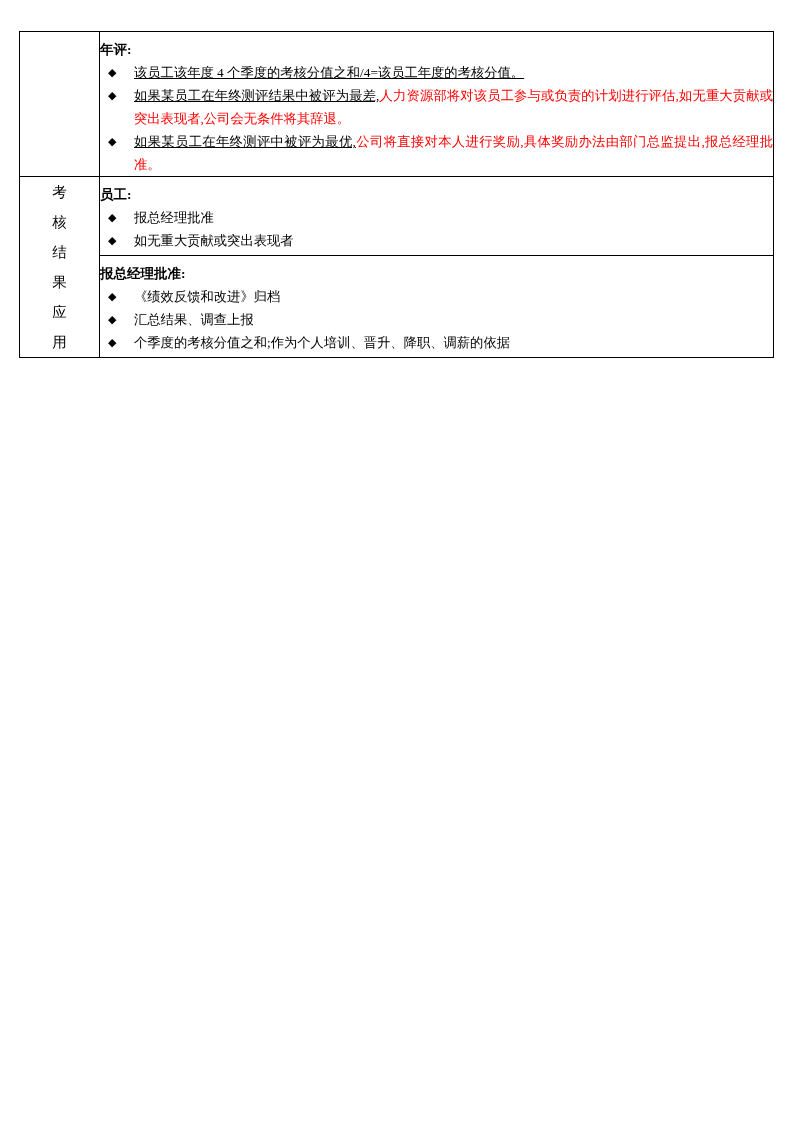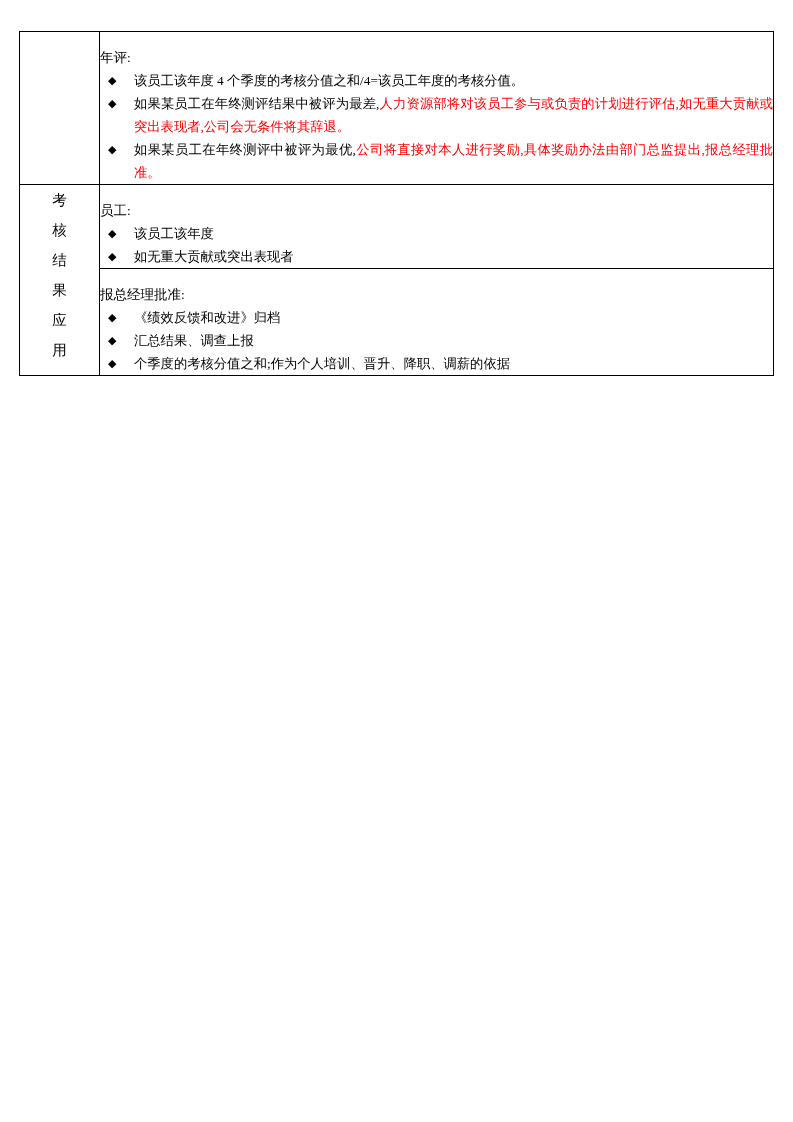--- a/index.html
+++ b/index.html
@@ -48,23 +48,23 @@
     font-family: "Liberation Serif", "DejaVu Serif", serif;
   }
   .label-vertical span {
     display: block;
   }
   .content-cell {
     padding: 7px 8px 8px 10px;
   }
   .section-title {
     font-size: 13.5px;
-    font-weight: normal;
+    font-weight: bold;
     line-height: 20px;
-    margin: 16px 0 1px 0;
+    margin: 8px 0 1px 0;
     font-family: "Liberation Serif", "DejaVu Serif", serif;
   }
   ul.bullets {
     list-style: none;
     margin: 0;
     padding: 0;
   }
   ul.bullets li {
     position: relative;
     padding-left: 34px;
@@ -78,20 +78,21 @@
     left: 8px;
     top: 0;
     font-size: 11px;
     line-height: 23px;
   }
   .red {
     color: #ff0000;
   }
   .blk {
     color: #000000;
+    text-decoration: underline;
   }
 </style>
 </head>
 <body>
 
 <div class="page">
 
   <table class="doc-table">
     <colgroup>
       <col style="width:80px">
@@ -127,21 +128,21 @@
             <span>果</span>
             <span>应</span>
             <span>用</span>
           </div>
         </td>
         <td class="content-cell">
           <div class="section-title">员工:</div>
           <ul class="bullets">
             <li>
               <span class="bullet-mark">◆</span>
-              <span>该员工该年度</span>
+              <span>报总经理批准</span>
             </li>
             <li>
               <span class="bullet-mark">◆</span>
               <span>如无重大贡献或突出表现者</span>
             </li>
           </ul>
         </td>
       </tr>
       <tr>
         <td class="content-cell">

